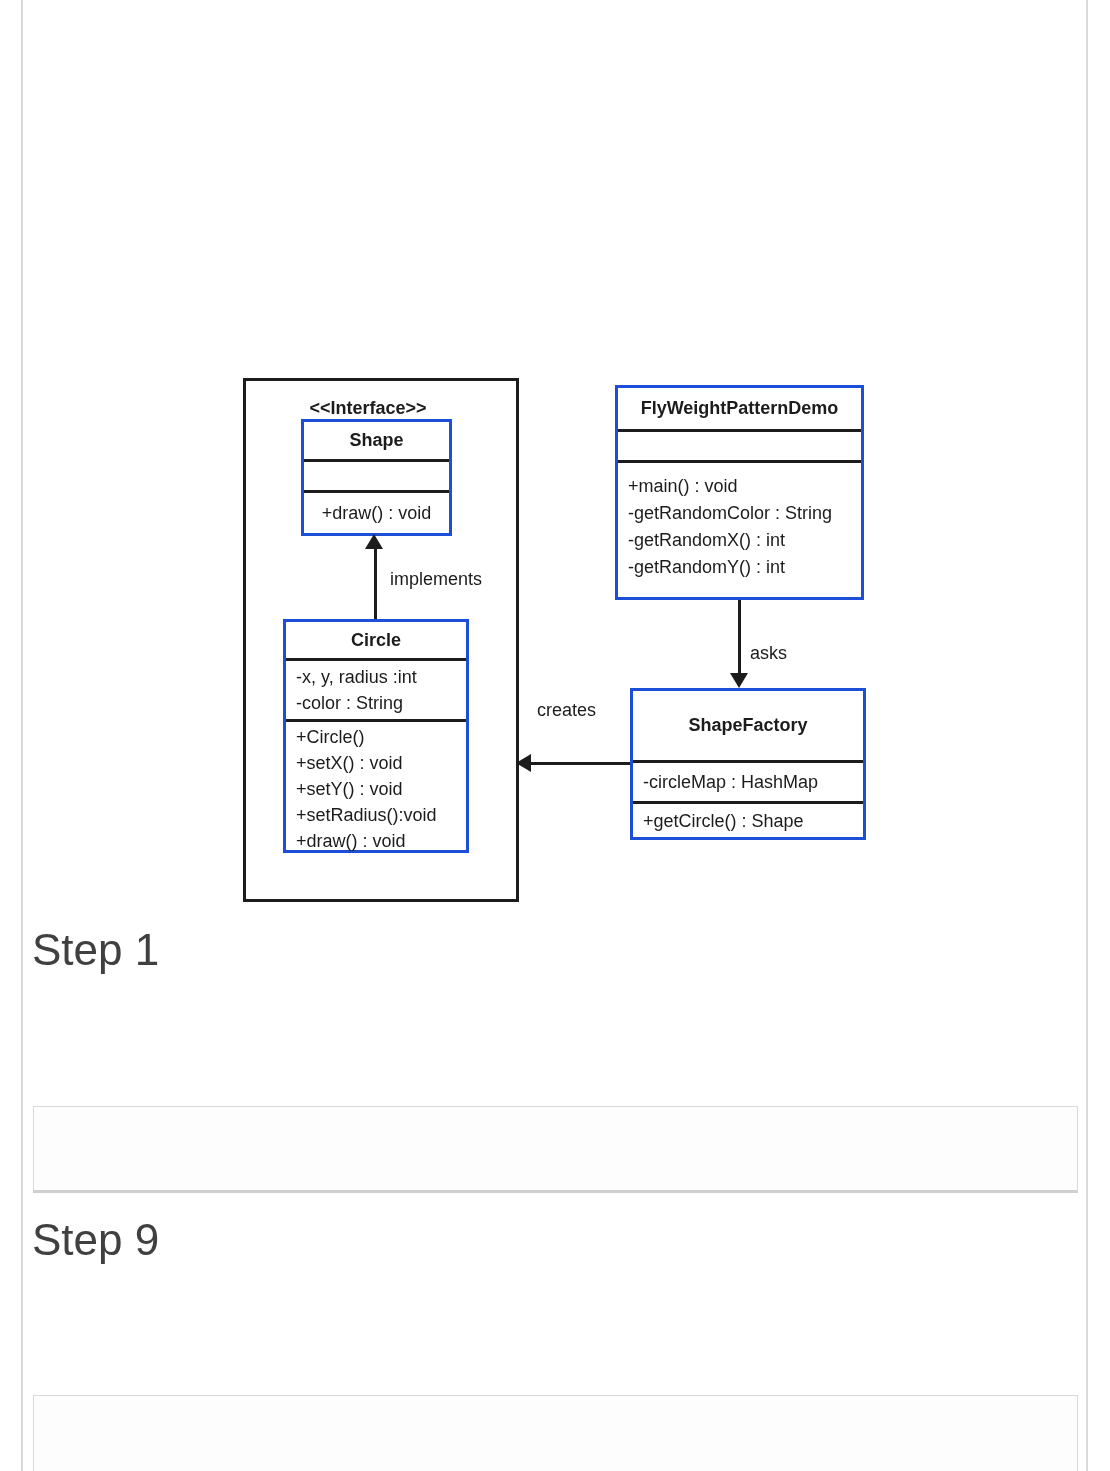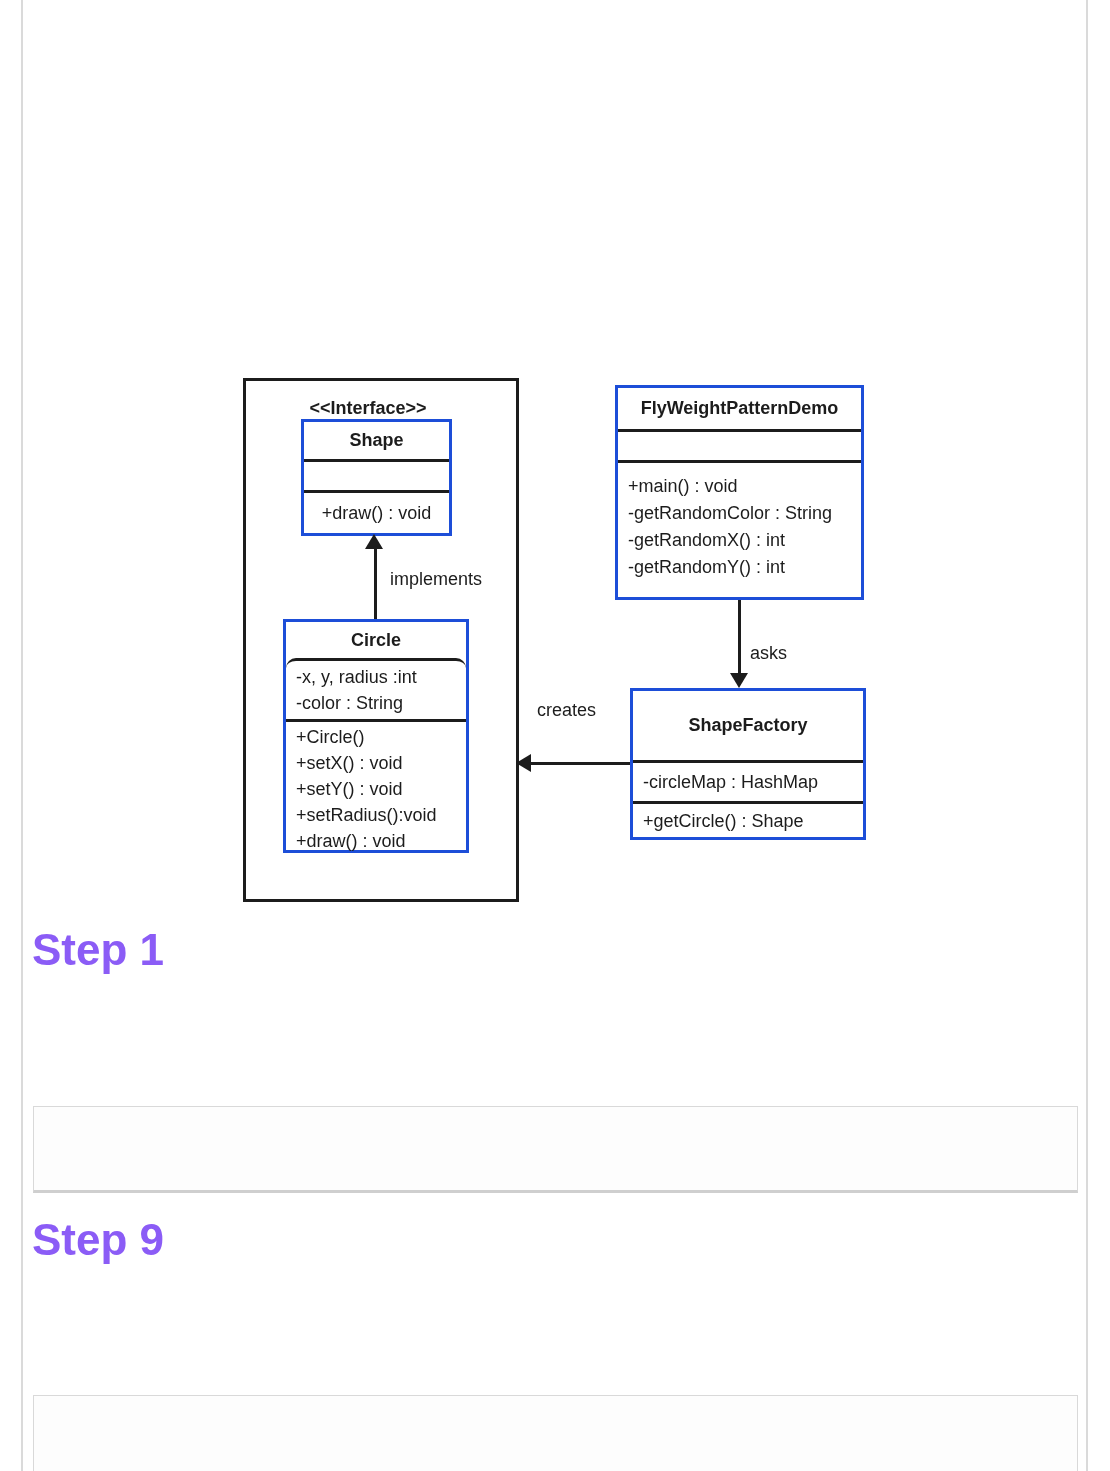--- a/index.html
+++ b/index.html
@@ -34,21 +34,21 @@
   .uml-line { font-size:18px; font-weight:500; line-height:26px; padding-left:10px; white-space:nowrap; }
   .uml-line.center { text-align:center; padding-left:0; }
 
   #shape-box   { left:301px; top:419px; width:151px; height:117px; }
   #shape-box .uml-title { height:37px; }
   #shape-box .empty-comp { height:31px; }
   #shape-box .method-comp { flex:1; display:flex; align-items:center; justify-content:center; }
 
   #circle-box  { left:283px; top:619px; width:186px; height:234px; }
   #circle-box .uml-title { height:36px; }
-  #circle-box .attr-comp { height:61px; padding-top:3px;border-radius:10px; }
+  #circle-box .attr-comp { height:61px; padding-top:3px; }
   #circle-box .method-comp { flex:1; padding-top:2px; }
 
   #demo-box    { left:615px; top:385px; width:249px; height:215px; }
   #demo-box .uml-title { height:41px; }
   #demo-box .empty-comp { height:31px; }
   #demo-box .method-comp { flex:1; padding-top:10px; }
   #demo-box .uml-line { line-height:27px; }
 
   #factory-box { left:630px; top:688px; width:236px; height:152px; }
   #factory-box .uml-title { height:69px; }
@@ -59,21 +59,21 @@
   .vline { position:absolute; width:3px; background:#1c1c1c; }
   .hline { position:absolute; height:3px; background:#1c1c1c; }
   .tri { position:absolute; width:0; height:0; }
   .tri.up    { border-left:9px solid transparent; border-right:9px solid transparent; border-bottom:15px solid #1c1c1c; }
   .tri.down  { border-left:9px solid transparent; border-right:9px solid transparent; border-top:15px solid #1c1c1c; }
   .tri.left  { border-top:9px solid transparent; border-bottom:9px solid transparent; border-right:15px solid #1c1c1c; }
 
   
   .step-heading {
     position:absolute; left:32px; font-size:44px; line-height:52px;
-    font-weight:700; color:#8b5cf6; letter-spacing:0px;
+    font-weight:400; color:#404040; letter-spacing:0px;
   }
   #step1 { top:924px; }
   #step2 { top:1214px; }
   .code-box {
     position:absolute; left:33px; width:1045px;
     background:#fdfdfd;
     border:1px solid #d9d9d9;
     border-bottom:3px solid #cfcfcf;
   }
   #code-box-1 { top:1106px; height:87px; }

